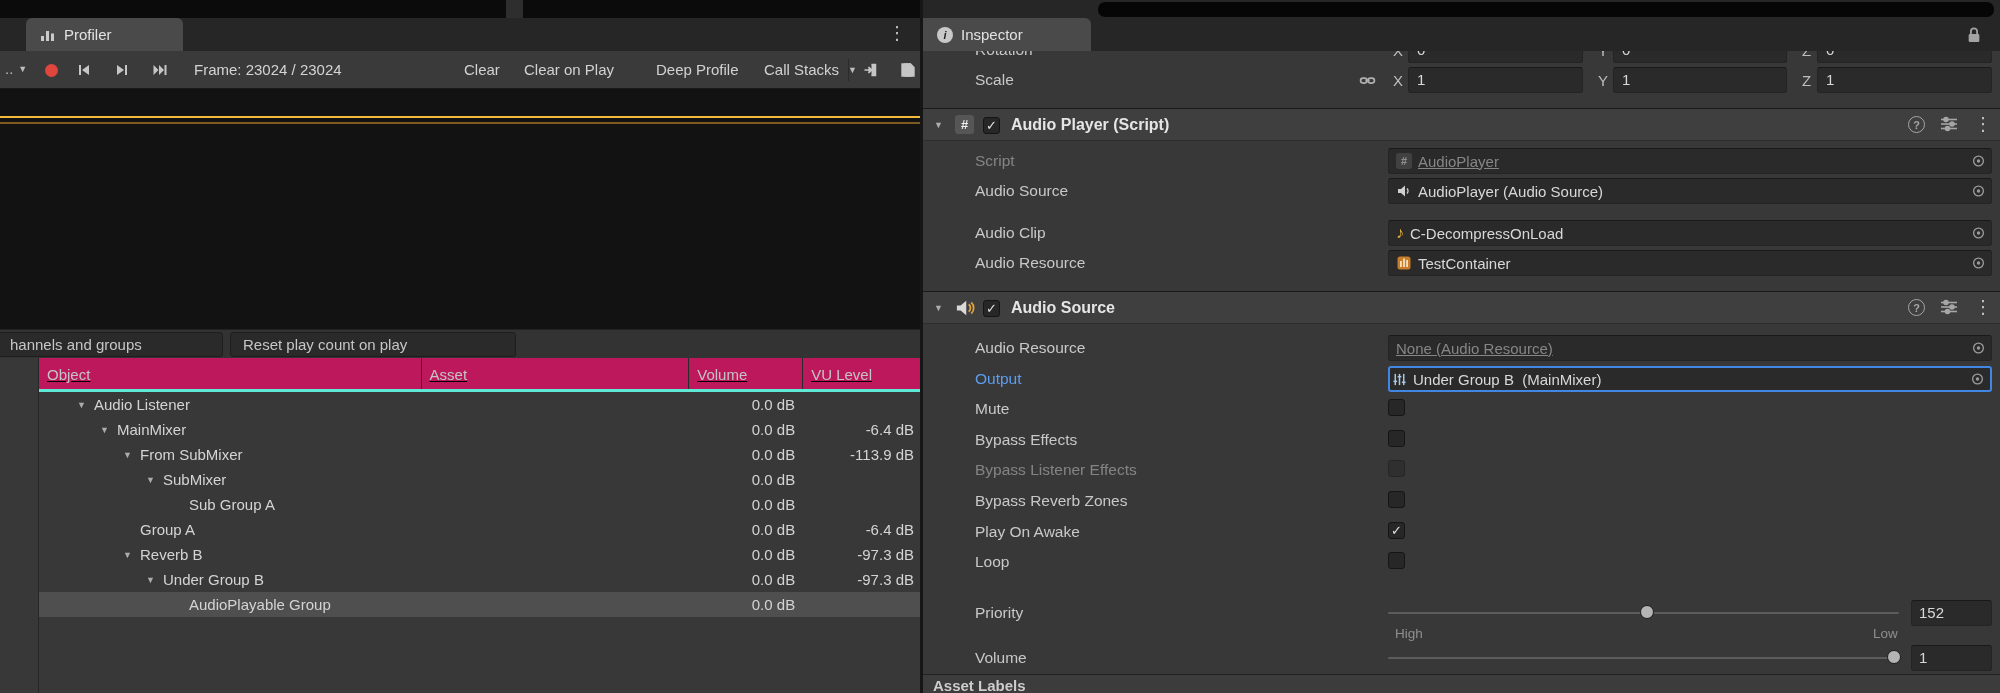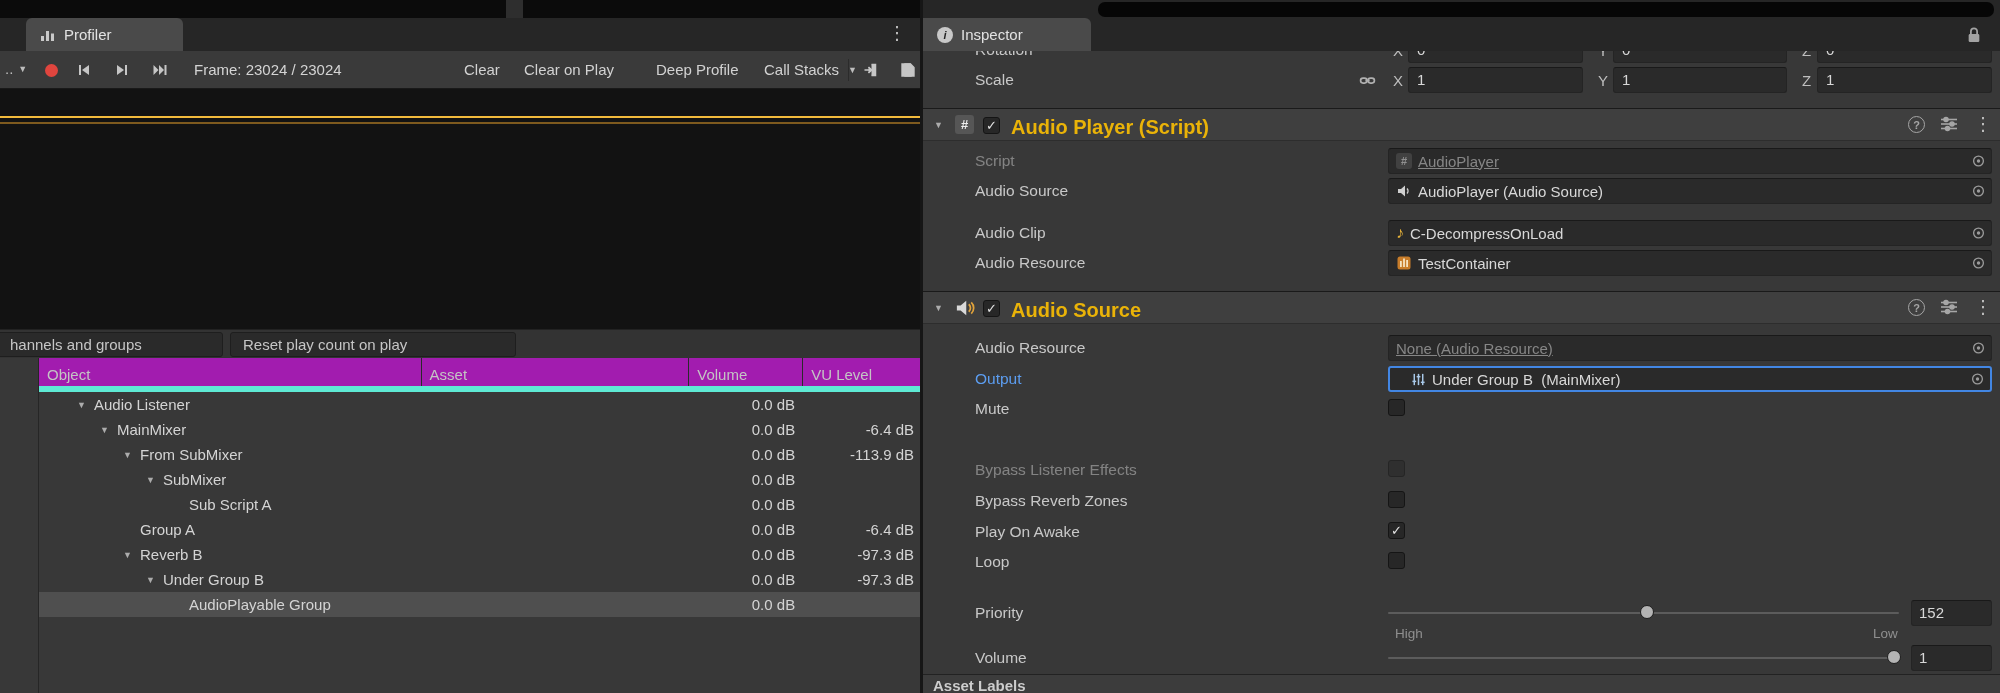--- a/index.html
+++ b/index.html
@@ -40,21 +40,21 @@
   .tb-sep { left:848px; top:8px; width:1px; height:22px; background:#2B2B2B; }
 
   .l-chart { position:absolute; left:0; top:89px; width:922px; height:240px; background:#121212; }
   .chart-line { position:absolute; left:0; width:922px; height:2px; }
 
   .l-chipbar { position:absolute; left:0; top:329px; width:922px; height:29px; background:#333333; border-top:1px solid #222222; }
   .chip { position:absolute; top:2px; height:25px; background:#2A2A2A; border:1px solid #1E1E1E; border-radius:3px;
           display:flex; align-items:center; font-size:15px; color:#C6C6C6; padding-left:12px; }
 
   .l-table { position:absolute; left:38px; top:358px; width:884px; height:335px; border-left:1px solid #262626; }
-  .thead { display:flex; height:34px; background:#a21caf; border-bottom:6px solid #5eead4; }
+  .thead { display:flex; height:34px; background:#be185d; border-bottom:3px solid #5eead4;text-decoration:underline; }
   .th { font-size:15px; color:#C4C4C4; padding:8px 0 0 8px; }
   .th.b { border-right:1px solid #2A2A2A; }
   .trow { display:flex; height:25px; align-items:center; font-size:15px; color:#D4D4D4; }
   .trow.sel { background:#4F4F4F;justify-content:space-between; }
   .c.obj { width:383px; display:flex; align-items:center; overflow:hidden; white-space:nowrap; }
   .c.obj .fold { width:17px; flex:0 0 17px; }
   .c.asset { width:268px; }
   .c.vol { width:114px; text-align:right; padding-right:8px; }
   .c.vu { width:119px; text-align:right; padding-right:8px; }
 
@@ -71,36 +71,36 @@
             font-style:italic; display:flex; align-items:center; justify-content:center; }
   .r-lock { position:absolute; right:18px; top:8px; }
 
   .r-content { position:absolute; left:0; top:51px; width:1077px; height:623px; overflow:hidden; }
   .prow { position:absolute; left:0; width:1077px; height:28px; }
   .plabel { position:absolute; left:20px; top:50%; transform:translateY(-50%); font-size:15.5px; color:#C8C8C8; white-space:nowrap;margin-left:32px; }
   .plabel.blue { color:#5C9DF0; }
   .pfield { position:absolute; left:465px; top:1px; width:604px; height:26px; background:#2A2A2A;
             border:1px solid #242424; border-top-color:#191919; border-radius:3px;
             display:flex; align-items:center; gap:6px; padding:0 26px 0 7px; font-size:15px; color:#D8D8D8; white-space:pre; }
-  .pfield.focus { border:2px solid #4286E3; padding-left:21px; }
+  .pfield.focus { border:2px solid #4286E3; padding-left:2px; }
   .pfield .f-text { overflow:hidden; text-overflow:ellipsis; white-space:pre; }
   .pfield .gray { color:#868686;text-decoration:underline; }
   .picker { position:absolute; right:5px; top:50%; transform:translateY(-50%); display:flex; }
 
   .axis-label { position:absolute; top:50%; transform:translateY(-50%); font-size:15px; color:#BEBEBE; }
   .vfield { position:absolute; top:1px; height:26px; background:#2A2A2A; border:1px solid #242424; border-top-color:#191919;
             border-radius:3px; font-size:15px; color:#D8D8D8; padding:3px 0 0 8px; }
   .linkicon { position:absolute; left:436px; top:6px; }
 
   .comp-header { position:absolute; left:0; width:1077px; height:33px; background:#3F3F3F;
                  border-top:1px solid #1A1A1A; border-bottom:1px solid #2D2D2D; }
   .comp-header .fold { position:absolute; left:11px; top:11px; }
   .comp-header .h-ico { position:absolute; left:32px; top:6px; }
   .comp-header .cb { position:absolute; left:60px; top:8px; }
-  .comp-title { position:absolute; left:88px; top:7px; font-size:20px; font-weight:bold; color:#eab308; }
+  .comp-title { position:absolute; left:88px; top:7px; font-size:16px; font-weight:bold; color:#e5e5e5; }
   .h-right { position:absolute; top:7px; display:flex; align-items:center; }
   .help-ic { width:17px; height:17px; border-radius:50%; border:1.5px solid #A6A6A6; color:#A6A6A6; font-size:11px;
              font-weight:bold; display:flex; align-items:center; justify-content:center; }
   .hash-box { width:19px; height:19px; border-radius:3px; background:#565656; color:#EDEDED; font-weight:bold;
               font-size:13px; display:flex; align-items:center; justify-content:center; }
   .hash-box.sm { width:16px; height:16px; font-size:11px; flex:0 0 16px; }
   .note-ic { color:#E8B339; font-size:16px; line-height:16px; }
   .t-cb { position:absolute; left:465px; top:2px; }
 
   .slider-track { position:absolute; left:465px; top:13px; width:511px; height:2px; background:#5C5C5C; border-radius:1px; }
@@ -235,21 +235,21 @@
         <div class="c obj" style="padding-left:107px">
             <span class="fold">▼</span>
             <span>SubMixer</span>
           </div>
         <div class="c asset"></div>
         <div class="c vol">0.0 dB</div>
         <div class="c vu"></div>
       </div>
       <div class="trow">
         <div class="c obj" style="padding-left:150px">
-            <span>Sub Script A</span>
+            <span>Sub Group A</span>
           </div>
         <div class="c asset"></div>
         <div class="c vol">0.0 dB</div>
         <div class="c vu"></div>
       </div>
       <div class="trow">
         <div class="c obj" style="padding-left:101px">
             <span>Group A</span>
           </div>
         <div class="c asset"></div>
@@ -480,20 +480,24 @@
                 <circle cx="8" cy="8" r="1.8" fill="#9B9B9B"></circle>
               </svg>
           </span>
         </div>
       </div>
 
       <div class="prow" style="top:346px;height:24px">
         <span class="plabel">Mute</span>
         <span class="cb t-cb"></span>
       </div>
+      <div class="prow" style="top:377px;height:24px">
+        <span class="plabel">Bypass Effects</span>
+        <span class="cb t-cb"></span>
+      </div>
       <div class="prow" style="top:438px;height:24px">
         <span class="plabel">Bypass Reverb Zones</span>
         <span class="cb t-cb"></span>
       </div>
       <div class="prow" style="top:407px;height:24px">
         <span class="plabel dim">Bypass Listener Effects</span>
         <span class="cb t-cb dim"></span>
       </div>
       <div class="prow" style="top:469px;height:24px">
         <span class="plabel">Play On Awake</span>

